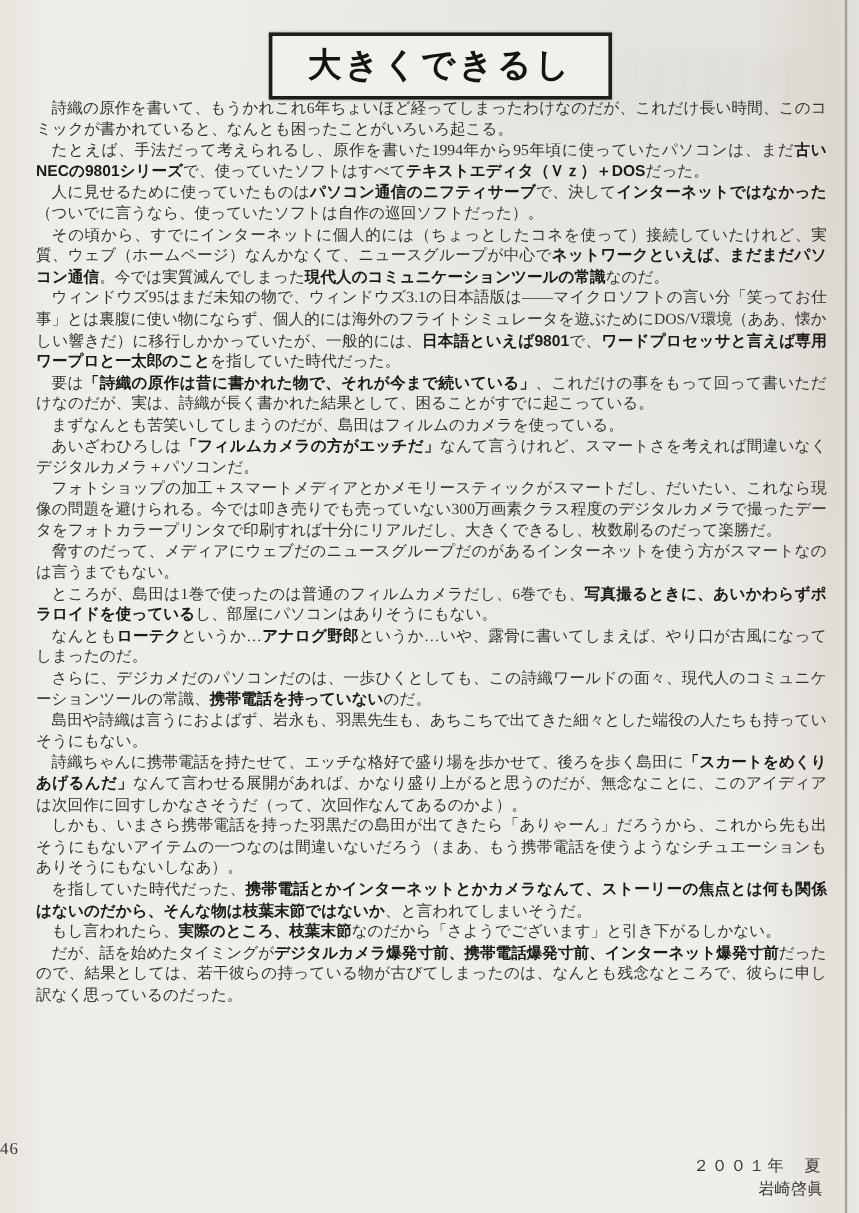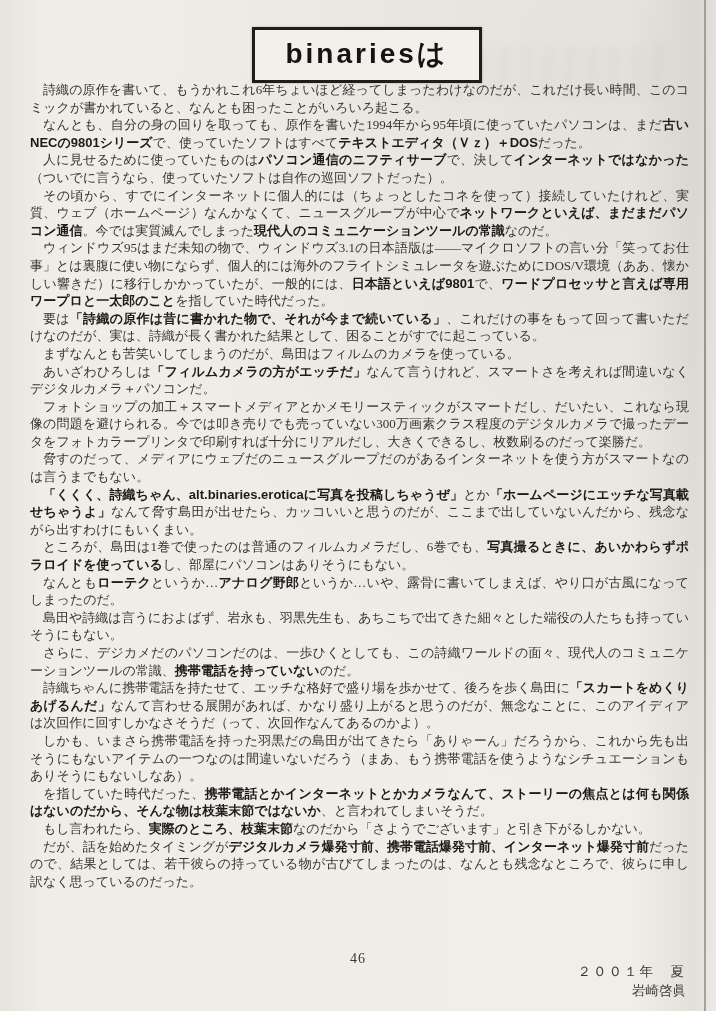--- a/index.html
+++ b/index.html
@@ -79,21 +79,21 @@
   .body-text p.indent { text-indent: 1em; }
   .em {
     font-family: "Liberation Sans", "DejaVu Sans", sans-serif;
     font-weight: 700;
     color: #1d1b18;
   }
   .page-number {
     position: absolute;
     left: 0; top: 951px;
     width: 716px;
-    text-align: center;
+    text-align: left;
     font-size: 14px;
     letter-spacing: 1px;
     color: #3a3835;
   }
   .colophon {
     position: absolute;
     right: 30px; top: 962px;
     text-align: right;
     font-size: 13.5px;
     line-height: 19px;
@@ -104,40 +104,39 @@
 </head>
 <body>
 
 <div class="page">
 
   <div class="bleed"></div>
   <div class="edge-line"></div>
 
   <div class="title-wrap">
     <div class="title-box">
-      <span class="title-text">binariesは</span>
+      <span class="title-text">大きくできるし</span>
     </div>
   </div>
 
   <div class="body-text">
       <p class="indent"><span>詩織の原作を書いて、もうかれこれ6年ちょいほど経ってしまったわけなのだが、これだけ長い時間、このコミックが書かれていると、なんとも困ったことがいろいろ起こる。</span></p>
-      <p class="indent"><span>なんとも、自分の身の回りを取っても、原作を書いた1994年から95年頃に使っていたパソコンは、まだ</span><span class="em">古いNECの9801シリーズ</span><span>で、使っていたソフトはすべて</span><span class="em">テキストエディタ（Ｖｚ）＋DOS</span><span>だった。</span></p>
+      <p class="indent"><span>たとえば、手法だって考えられるし、原作を書いた1994年から95年頃に使っていたパソコンは、まだ</span><span class="em">古いNECの9801シリーズ</span><span>で、使っていたソフトはすべて</span><span class="em">テキストエディタ（Ｖｚ）＋DOS</span><span>だった。</span></p>
       <p class="indent"><span>人に見せるために使っていたものは</span><span class="em">パソコン通信のニフティサーブ</span><span>で、決して</span><span class="em">インターネットではなかった</span><span>（ついでに言うなら、使っていたソフトは自作の巡回ソフトだった）。</span></p>
       <p class="indent"><span>その頃から、すでにインターネットに個人的には（ちょっとしたコネを使って）接続していたけれど、実質、ウェブ（ホームページ）なんかなくて、ニュースグループが中心で</span><span class="em">ネットワークといえば、まだまだパソコン通信</span><span>。今では実質滅んでしまった</span><span class="em">現代人のコミュニケーションツールの常識</span><span>なのだ。</span></p>
       <p class="indent"><span>ウィンドウズ95はまだ未知の物で、ウィンドウズ3.1の日本語版は――マイクロソフトの言い分「笑ってお仕事」とは裏腹に使い物にならず、個人的には海外のフライトシミュレータを遊ぶためにDOS/V環境（ああ、懐かしい響きだ）に移行しかかっていたが、一般的には、</span><span class="em">日本語といえば9801</span><span>で、</span><span class="em">ワードプロセッサと言えば専用ワープロと一太郎のこと</span><span>を指していた時代だった。</span></p>
       <p class="indent"><span>要は</span><span class="em">「詩織の原作は昔に書かれた物で、それが今まで続いている」</span><span>、これだけの事をもって回って書いただけなのだが、実は、詩織が長く書かれた結果として、困ることがすでに起こっている。</span></p>
       <p class="indent"><span>まずなんとも苦笑いしてしまうのだが、島田はフィルムのカメラを使っている。</span></p>
       <p class="indent"><span>あいざわひろしは</span><span class="em">「フィルムカメラの方がエッチだ」</span><span>なんて言うけれど、スマートさを考えれば間違いなくデジタルカメラ＋パソコンだ。</span></p>
       <p class="indent"><span>フォトショップの加工＋スマートメディアとかメモリースティックがスマートだし、だいたい、これなら現像の問題を避けられる。今では叩き売りでも売っていない300万画素クラス程度のデジタルカメラで撮ったデータをフォトカラープリンタで印刷すれば十分にリアルだし、大きくできるし、枚数刷るのだって楽勝だ。</span></p>
       <p class="indent"><span>脅すのだって、メディアにウェブだのニュースグループだのがあるインターネットを使う方がスマートなのは言うまでもない。</span></p>
-      <p class="indent"><span class="em">「くくく、詩織ちゃん、alt.binaries.eroticaに写真を投稿しちゃうぜ」</span><span>とか</span><span class="em">「ホームページにエッチな写真載せちゃうよ」</span><span>なんて脅す島田が出せたら、カッコいいと思うのだが、ここまで出していないんだから、残念ながら出すわけにもいくまい。</span></p>
       <p class="indent"><span>ところが、島田は1巻で使ったのは普通のフィルムカメラだし、6巻でも、</span><span class="em">写真撮るときに、あいかわらずポラロイドを使っている</span><span>し、部屋にパソコンはありそうにもない。</span></p>
       <p class="indent"><span>なんとも</span><span class="em">ローテク</span><span>というか…</span><span class="em">アナログ野郎</span><span>というか…いや、露骨に書いてしまえば、やり口が古風になってしまったのだ。</span></p>
+      <p class="indent"><span>さらに、デジカメだのパソコンだのは、一歩ひくとしても、この詩織ワールドの面々、現代人のコミュニケーションツールの常識、</span><span class="em">携帯電話を持っていない</span><span>のだ。</span></p>
       <p class="indent"><span>島田や詩織は言うにおよばず、岩永も、羽黒先生も、あちこちで出てきた細々とした端役の人たちも持っていそうにもない。</span></p>
-      <p class="indent"><span>さらに、デジカメだのパソコンだのは、一歩ひくとしても、この詩織ワールドの面々、現代人のコミュニケーションツールの常識、</span><span class="em">携帯電話を持っていない</span><span>のだ。</span></p>
       <p class="indent"><span>詩織ちゃんに携帯電話を持たせて、エッチな格好で盛り場を歩かせて、後ろを歩く島田に</span><span class="em">「スカートをめくりあげるんだ」</span><span>なんて言わせる展開があれば、かなり盛り上がると思うのだが、無念なことに、このアイディアは次回作に回すしかなさそうだ（って、次回作なんてあるのかよ）。</span></p>
       <p class="indent"><span>しかも、いまさら携帯電話を持った羽黒だの島田が出てきたら「ありゃーん」だろうから、これから先も出そうにもないアイテムの一つなのは間違いないだろう（まあ、もう携帯電話を使うようなシチュエーションもありそうにもないしなあ）。</span></p>
       <p class="indent"><span>を指していた時代だった、</span><span class="em">携帯電話とかインターネットとかカメラなんて、ストーリーの焦点とは何も関係はないのだから、そんな物は枝葉末節ではないか</span><span>、と言われてしまいそうだ。</span></p>
       <p class="indent"><span>もし言われたら、</span><span class="em">実際のところ、枝葉末節</span><span>なのだから「さようでございます」と引き下がるしかない。</span></p>
       <p class="indent"><span>だが、話を始めたタイミングが</span><span class="em">デジタルカメラ爆発寸前、携帯電話爆発寸前、インターネット爆発寸前</span><span>だったので、結果としては、若干彼らの持っている物が古びてしまったのは、なんとも残念なところで、彼らに申し訳なく思っているのだった。</span></p>
     </div>
 
   <div class="page-number">46</div>
 
   <div class="colophon">

